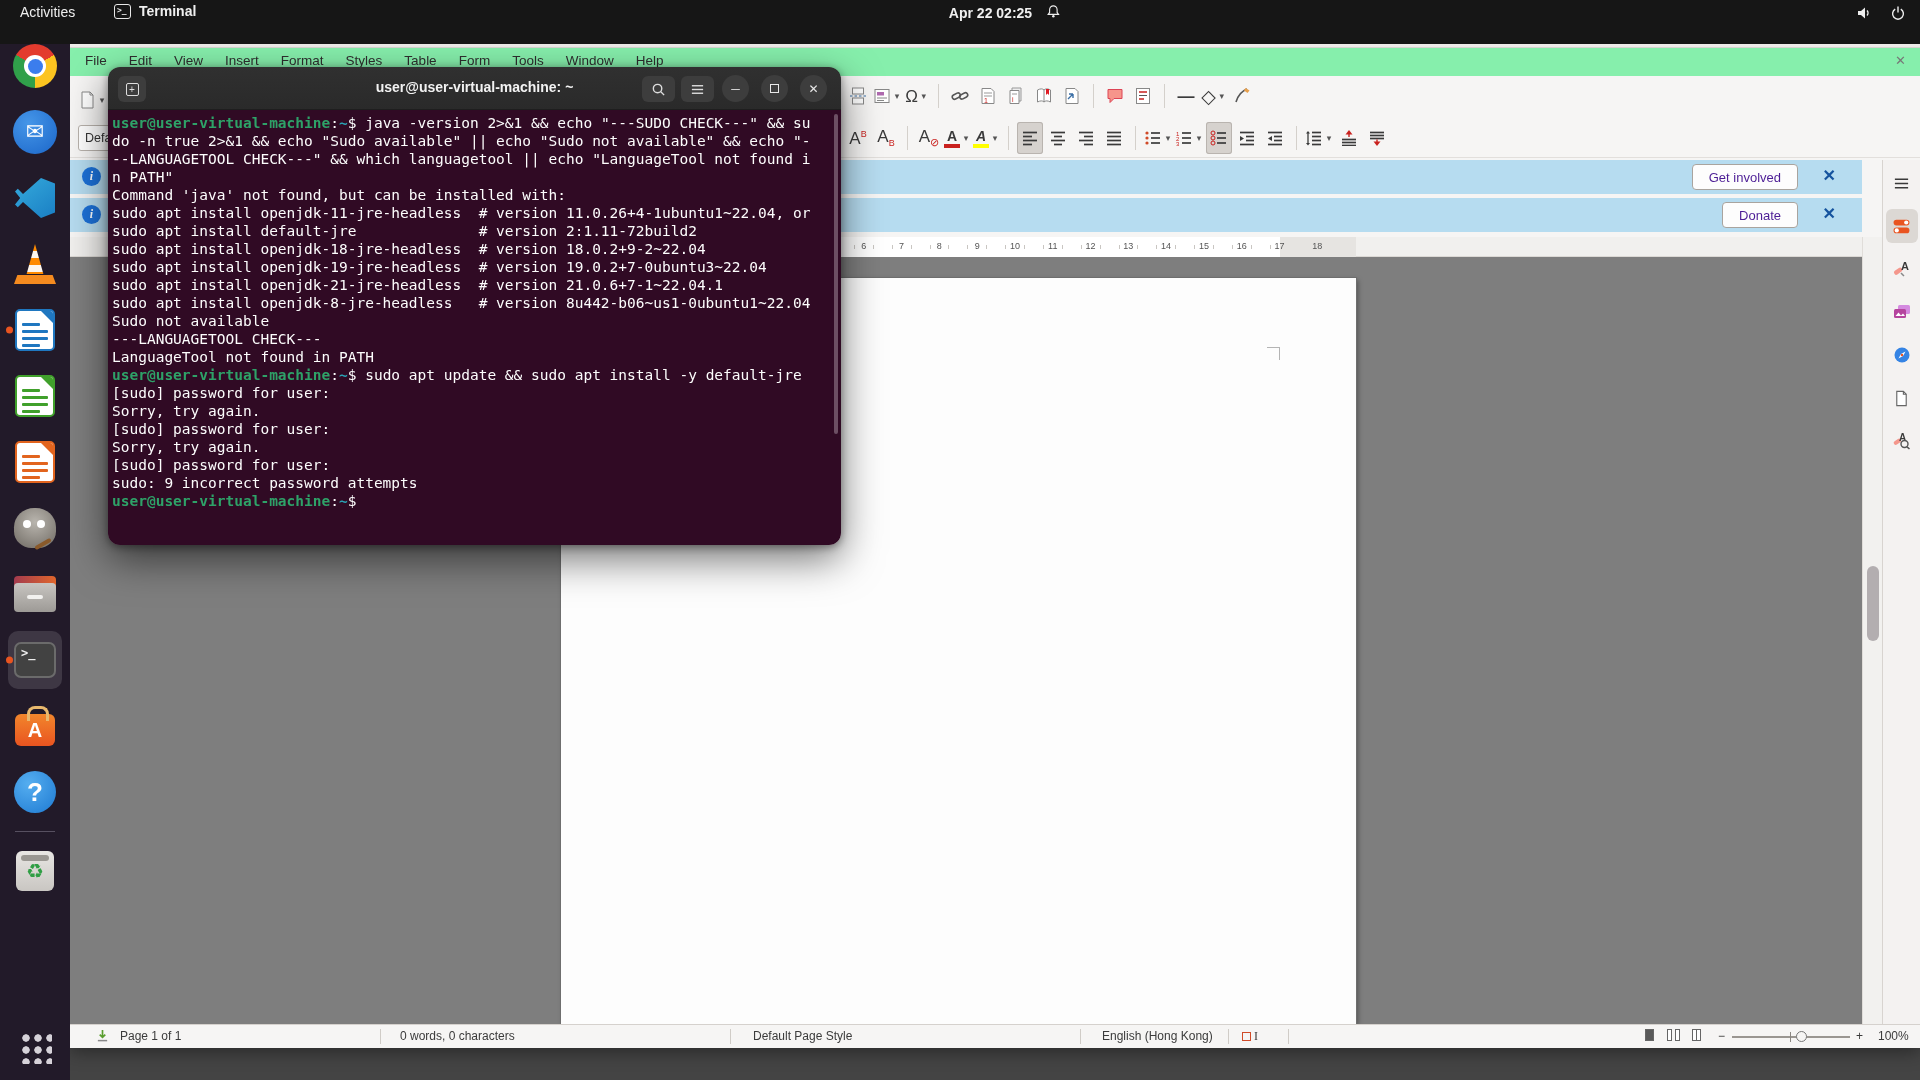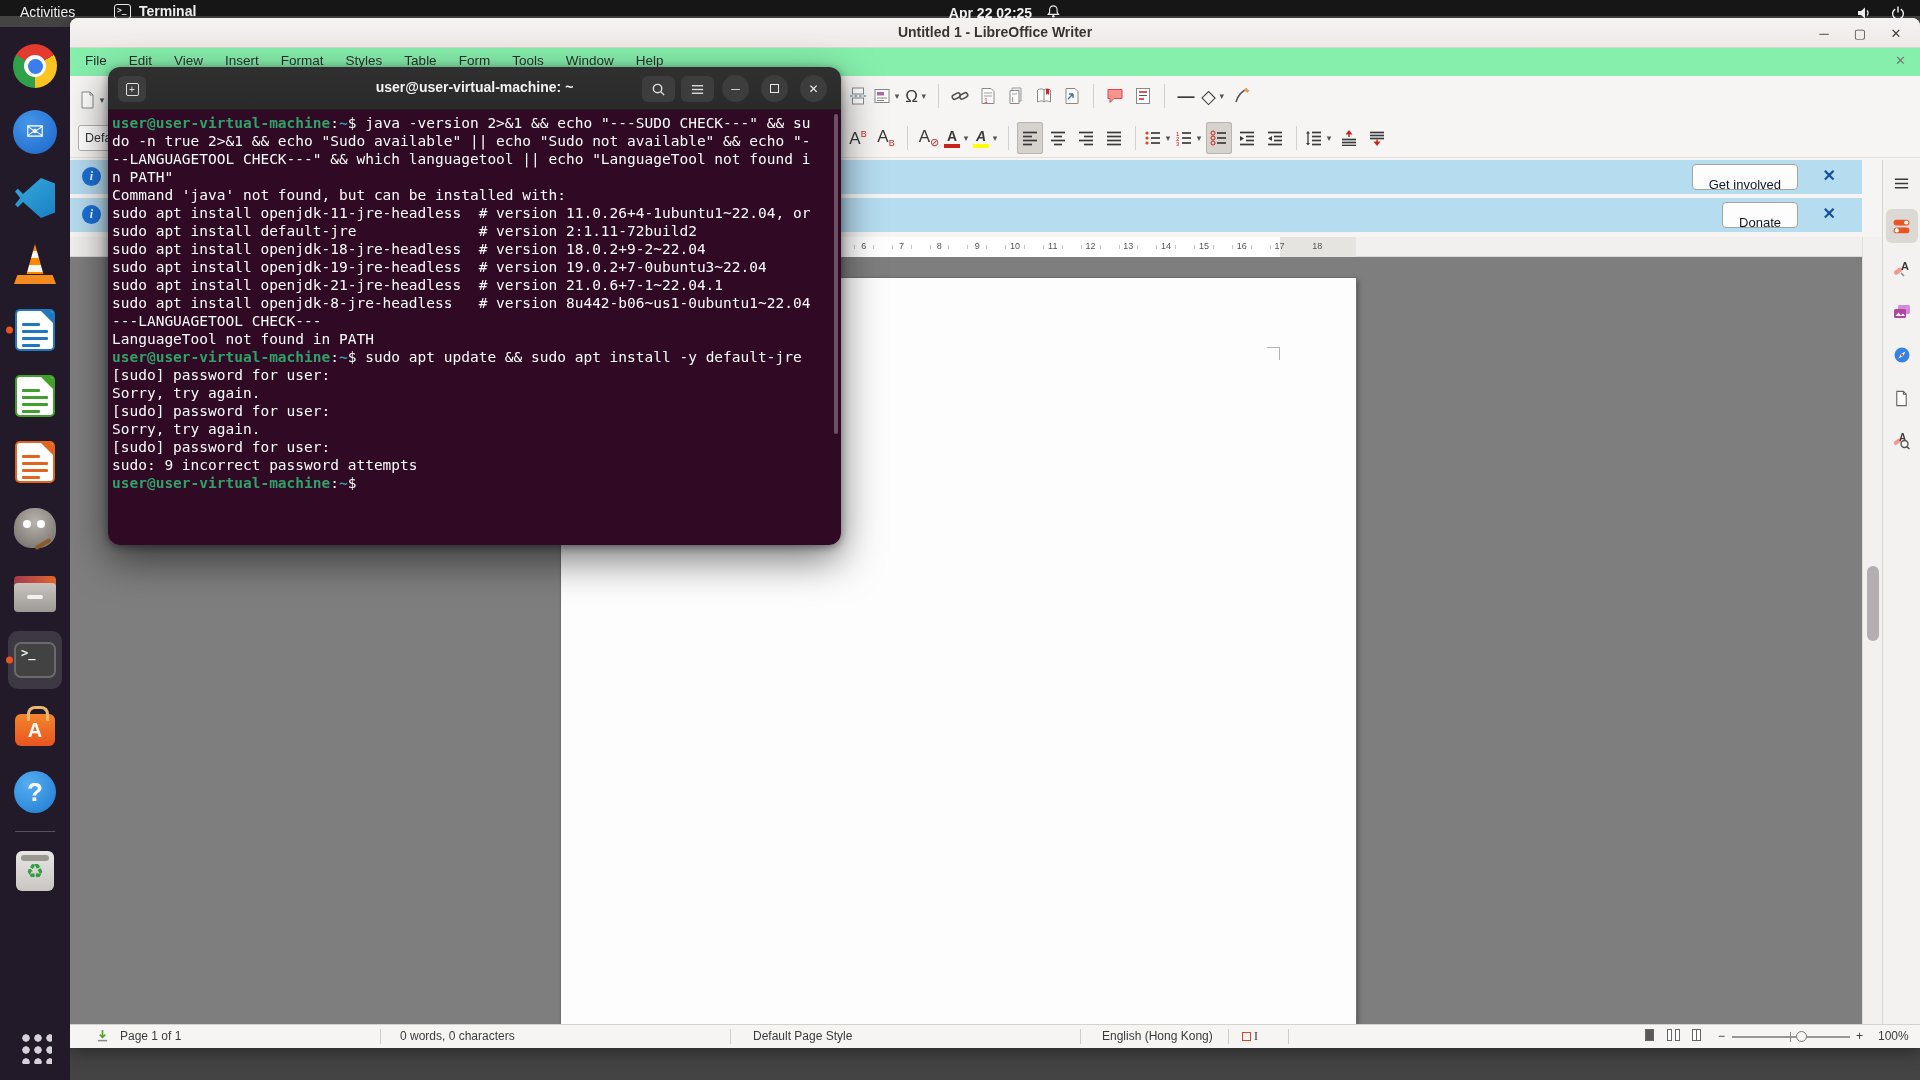--- a/index.html
+++ b/index.html
@@ -1,19 +1,19 @@
 <!DOCTYPE html>
 <html><head>
 <meta charset="utf-8">
 <style>
   *{margin:0;padding:0;box-sizing:border-box}
   html,body{width:1920px;height:1080px;overflow:hidden;font-family:"Liberation Sans",sans-serif;background:#444}
 
   
-  .topbar{position:absolute;left:0;top:0;width:1920px;height:16px;background:#161616;color:#efefef;z-index:60;font-size:14px}
+  .topbar{position:absolute;left:0;top:0;width:1920px;height:44px;background:#161616;color:#efefef;z-index:60;font-size:14px}
   .tb-activities{position:absolute;left:20px;top:4px;cursor:default}
   .tb-app{position:absolute;left:114px;top:3px;display:flex;align-items:center;gap:8px;font-weight:bold}
   .tmini{display:inline-flex;width:17px;height:15px;border:1.4px solid #e8e8e8;border-radius:3px;font-size:8px;line-height:11px;padding-left:2px;color:#e8e8e8;font-family:"DejaVu Sans Mono",monospace}
   .tb-clock{position:absolute;left:50%;top:4px;transform:translateX(-50%);margin-left:45px;display:flex;align-items:center;gap:14px;font-weight:bold}
   .tb-right{position:absolute;right:14px;top:5px;display:flex;gap:18px;align-items:center}
 
   
   .dock{position:absolute;left:0;top:27px;width:70px;height:1053px;background:#221a29;z-index:50;display:flex;flex-direction:column;align-items:center;padding-top:6px}
   .dock-item{position:relative;width:62px;height:66px;display:flex;align-items:center;justify-content:center;flex:0 0 auto}
   .dock-item .hl{position:absolute;left:4px;top:4px;right:4px;bottom:4px;border-radius:10px;background:rgba(255,255,255,.13)}
@@ -74,21 +74,21 @@
   .stackA span{font-size:14px;font-weight:bold}
   .stackA i{width:16px;height:4px;margin-top:1px}
   .style-combo{position:absolute;left:8px;top:7px;width:170px;height:26px;background:#fff;border:1px solid #b8b2ac;border-radius:3px;font-size:12.5px;color:#333;padding:5px 6px;white-space:nowrap;overflow:hidden}
   .tb-left{position:absolute;left:8px;top:8px;display:flex}
 
   
   .infobar{position:absolute;left:0;width:1792px;height:34px;background:#b6dcf0;display:flex;align-items:center}
   .ib1{top:142px}
   .ib2{top:180px}
   .info-ico{position:absolute;left:12px;top:7px;width:19px;height:19px;border-radius:50%;background:#1c71d8;color:#fff;font-size:12px;font-weight:bold;font-family:"Liberation Serif",serif;display:flex;align-items:center;justify-content:center;font-style:italic}
-  .ib-btn{position:absolute;right:64px;top:4px;height:26px;padding:12px 16px;background:#fdfdfd;border:1px solid #a9a49e;border-radius:4px;font-size:13px;color:#0f172a;font-family:"Liberation Sans",sans-serif}
+  .ib-btn{position:absolute;right:64px;top:4px;height:26px;padding:4px 16px;background:#fdfdfd;border:1px solid #a9a49e;border-radius:4px;font-size:13px;color:#4c1d95;font-family:"Liberation Sans",sans-serif}
   .ib-x{position:absolute;right:26px;top:6px;color:#15539e;font-size:16px;font-weight:bold}
 
   
   .ruler{position:absolute;left:0;top:219px;width:1792px;height:20px;background:#f1f0ee;border-bottom:1px solid #dcd9d5;font-size:9px;color:#555}
   .ruler .pagezone{position:absolute;left:491px;top:0;width:795px;height:20px;background:#e6e4e1}
   .ruler .textzone{position:absolute;left:567px;top:0;width:643px;height:20px;background:#fff;background-image:repeating-linear-gradient(90deg,#c9c6c2 0 1px,transparent 1px 18.9px);background-position:9.4px 8px;background-size:100% 4px;background-repeat:no-repeat}
   .ruler .rnum{position:absolute;top:4px;transform:translateX(-50%)}
 
   
   .docarea{position:absolute;left:0;top:239px;width:1792px;bottom:24px;background:#7e7e7e;overflow:hidden}
@@ -687,20 +687,21 @@
       <div class="t-line"><span class="tw">do -n true 2&gt;&amp;1 &amp;&amp; echo "Sudo available" || echo "Sudo not available" &amp;&amp; echo "-</span></div>
       <div class="t-line"><span class="tw">--LANGUAGETOOL CHECK---" &amp;&amp; which languagetool || echo "LanguageTool not found i</span></div>
       <div class="t-line"><span class="tw">n PATH"</span></div>
       <div class="t-line"><span class="tw">Command 'java' not found, but can be installed with:</span></div>
       <div class="t-line"><span class="tw">sudo apt install openjdk-11-jre-headless  # version 11.0.26+4-1ubuntu1~22.04, or</span></div>
       <div class="t-line"><span class="tw">sudo apt install default-jre              # version 2:1.11-72build2</span></div>
       <div class="t-line"><span class="tw">sudo apt install openjdk-18-jre-headless  # version 18.0.2+9-2~22.04</span></div>
       <div class="t-line"><span class="tw">sudo apt install openjdk-19-jre-headless  # version 19.0.2+7-0ubuntu3~22.04</span></div>
       <div class="t-line"><span class="tw">sudo apt install openjdk-21-jre-headless  # version 21.0.6+7-1~22.04.1</span></div>
       <div class="t-line"><span class="tw">sudo apt install openjdk-8-jre-headless   # version 8u442-b06~us1-0ubuntu1~22.04</span></div>
+      <div class="t-line"><span class="tw">Sudo not available</span></div>
       <div class="t-line"><span class="tw">---LANGUAGETOOL CHECK---</span></div>
       <div class="t-line"><span class="tw">LanguageTool not found in PATH</span></div>
       <div class="t-line"><span class="tg">user@user-virtual-machine</span><span class="tw">:</span><span class="tc">~</span><span class="tw">$ sudo apt update &amp;&amp; sudo apt install -y default-jre</span></div>
       <div class="t-line"><span class="tw">[sudo] password for user:</span></div>
       <div class="t-line"><span class="tw">Sorry, try again.</span></div>
       <div class="t-line"><span class="tw">[sudo] password for user:</span></div>
       <div class="t-line"><span class="tw">Sorry, try again.</span></div>
       <div class="t-line"><span class="tw">[sudo] password for user:</span></div>
       <div class="t-line"><span class="tw">sudo: 9 incorrect password attempts</span></div>
       <div class="t-line"><span class="tg">user@user-virtual-machine</span><span class="tw">:</span><span class="tc">~</span><span class="tw">$ </span></div>

